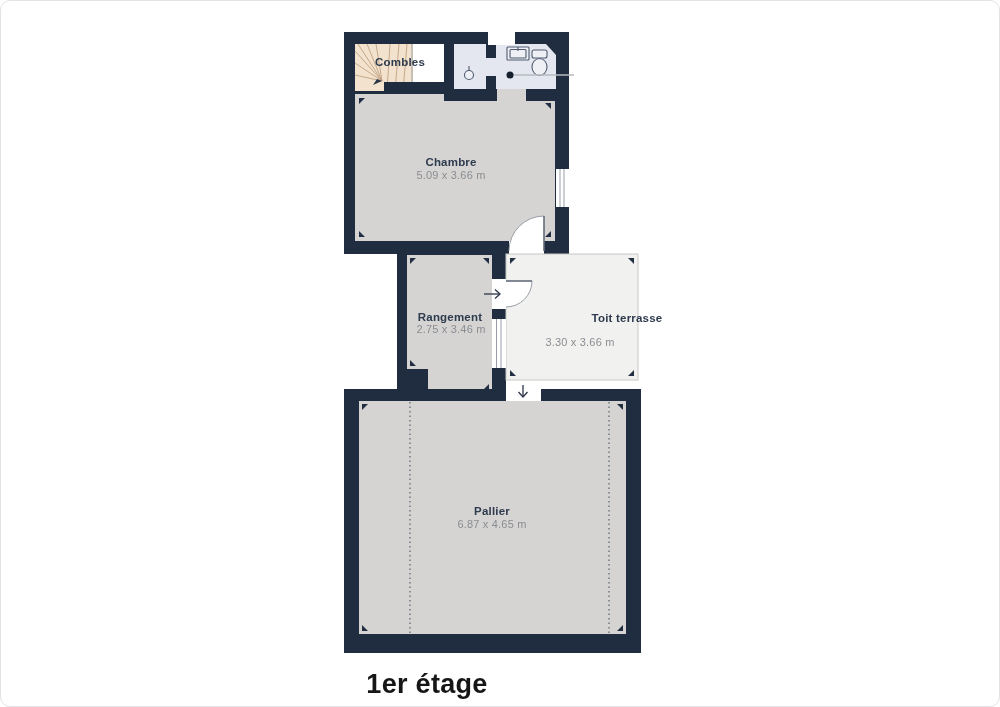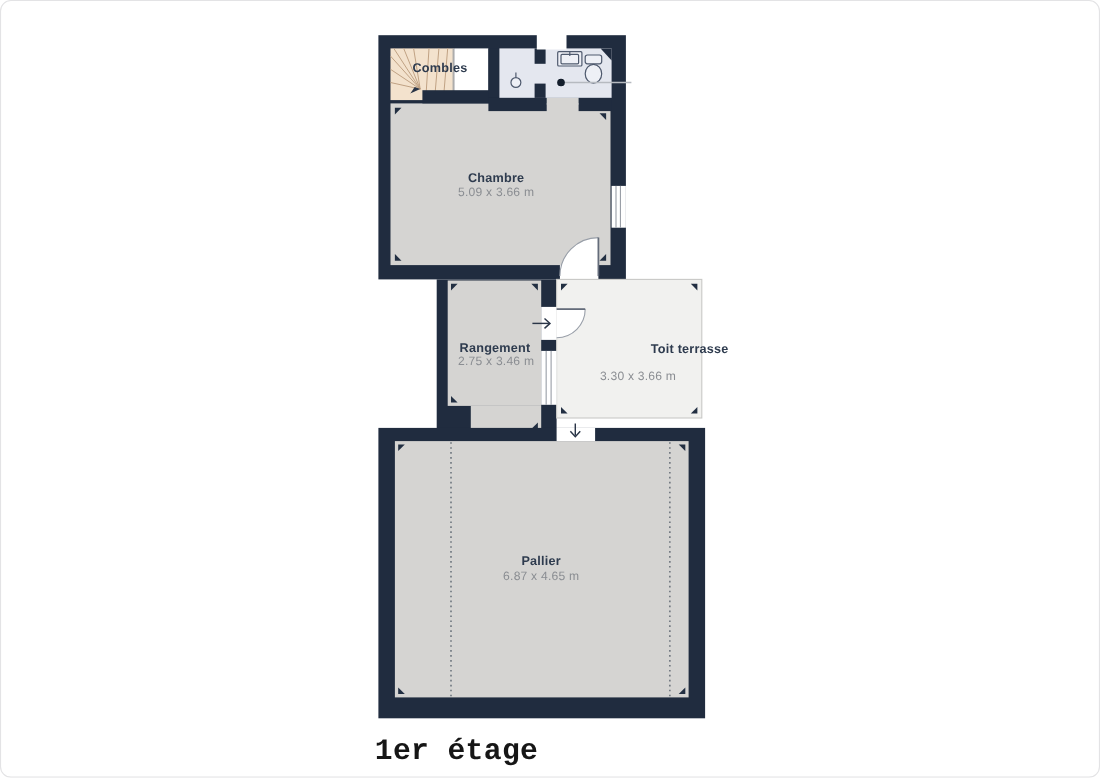--- a/index.html
+++ b/index.html
@@ -45,27 +45,26 @@
     line-height:12px;
   }
   .callout .c-name{
     font-weight:700;font-size:10.4px;color:#2e3b4e;letter-spacing:.1px;
   }
   .callout .c-dims{
     font-weight:400;font-size:10.4px;color:#8a8d92;margin-top:1px;
   }
   .plan-title{
     position:absolute;
-    left:4px;top:668px;width:820px;
+    left:16px;top:668px;width:820px;
     text-align:center;
     font-weight:700;
     font-size:27px;
     color:#161616;
     letter-spacing:.3px;
-    font-family:Liberation Mono, monospace;
   }
 </style>
 </head>
 <body>
 
 <div class="frame">
 
   <svg width="1000" height="707" viewBox="0 0 1000 707">
 
     <g>

